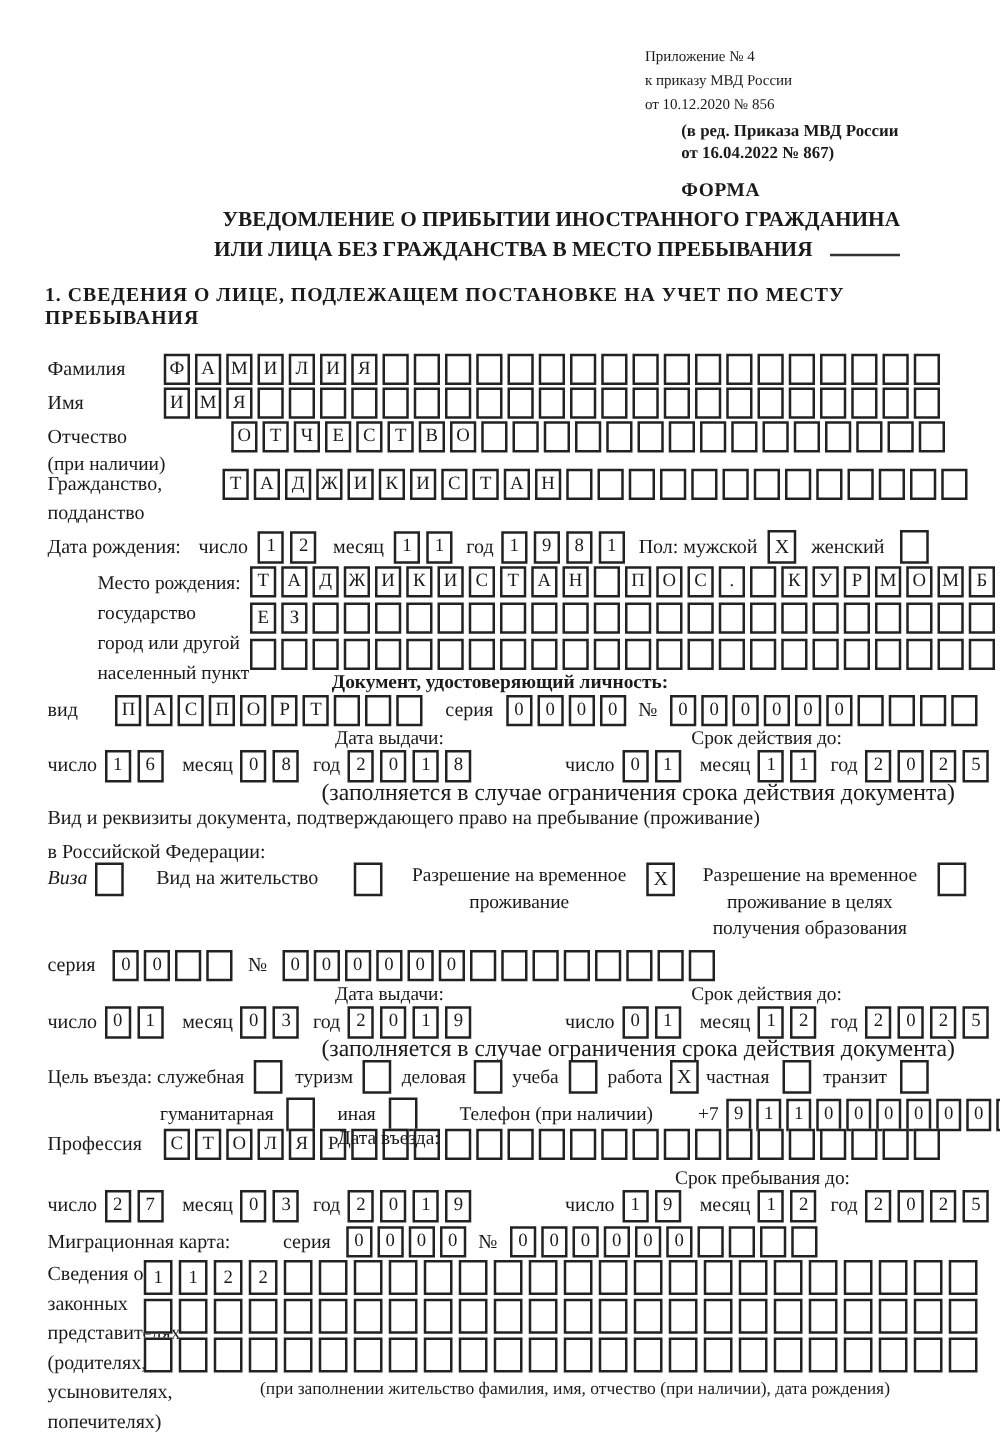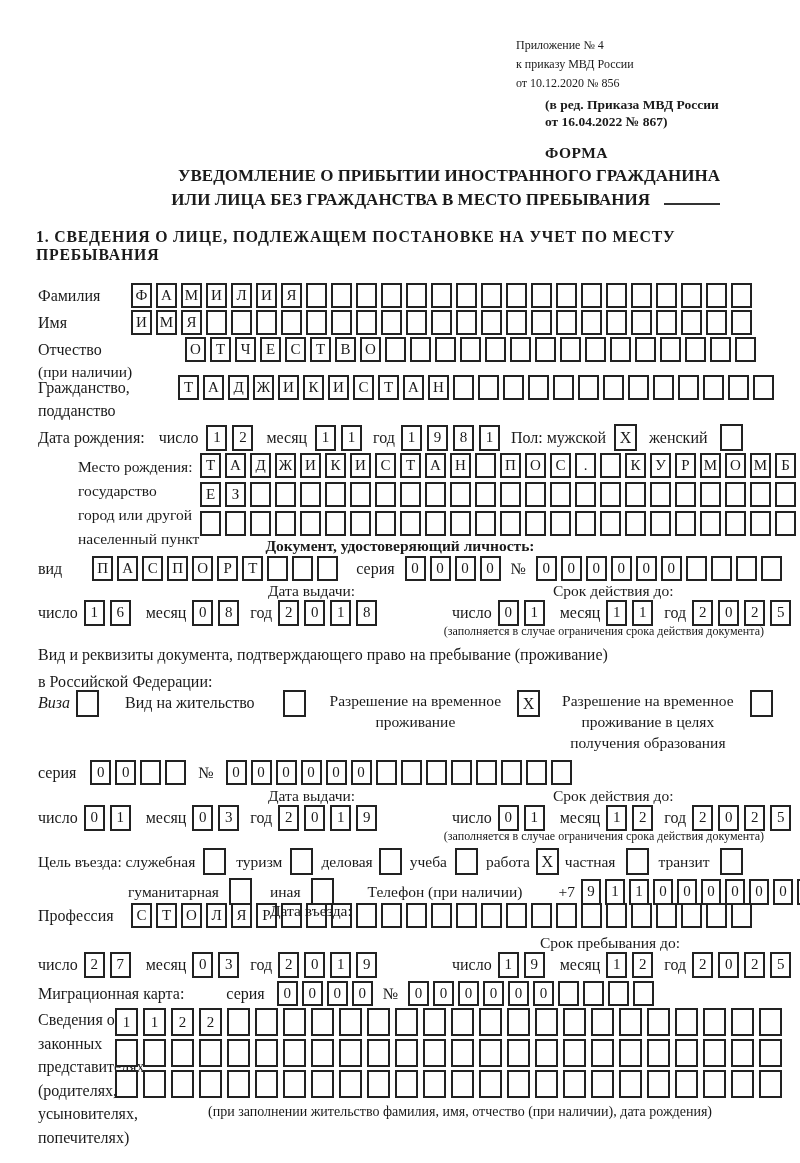--- a/index.html
+++ b/index.html
@@ -15,21 +15,21 @@
   .boxes{display:inline-flex;flex:none;}
   .cb{display:inline-block;flex:none;width:21px;height:25px;border:2px solid #222;
       margin-right:4px;text-align:center;line-height:21px;font-size:15px;background:#fff;}
   .db .cb{width:21px;height:26px;margin-right:5px;}
   .cb3g .cb{width:23px;height:28px;margin-right:5px;line-height:24px;}
   .pbg .cb{width:20px;height:26px;margin-right:4px;}
   .ck{display:inline-block;flex:none;width:23px;height:27px;border:2px solid #222;
       text-align:center;line-height:23px;font-size:16px;background:#fff;}
   .bold{font-weight:bold;}
   .small{font-size:13.5px;}
-  .note{font-size:12px;}
+  .note{font-size:19px;}
   .ckcol{text-align:center;line-height:21px;font-size:15.5px;white-space:normal;}
   .tunderline{display:inline-block;width:56px;height:14px;border-bottom:2.5px solid #333;margin-left:14px;}
   .ml6{margin-left:6px;} .ml8{margin-left:8px;} .ml10{margin-left:10px;} .ml12{margin-left:12px;}
 </style>
 </head>
 <body>
 
 <div class="abs" style="left:516px;top:36px;line-height:19px;font-size:12px;">
   <div>Приложение № 4</div>
   <div>к приказу МВД России</div>

